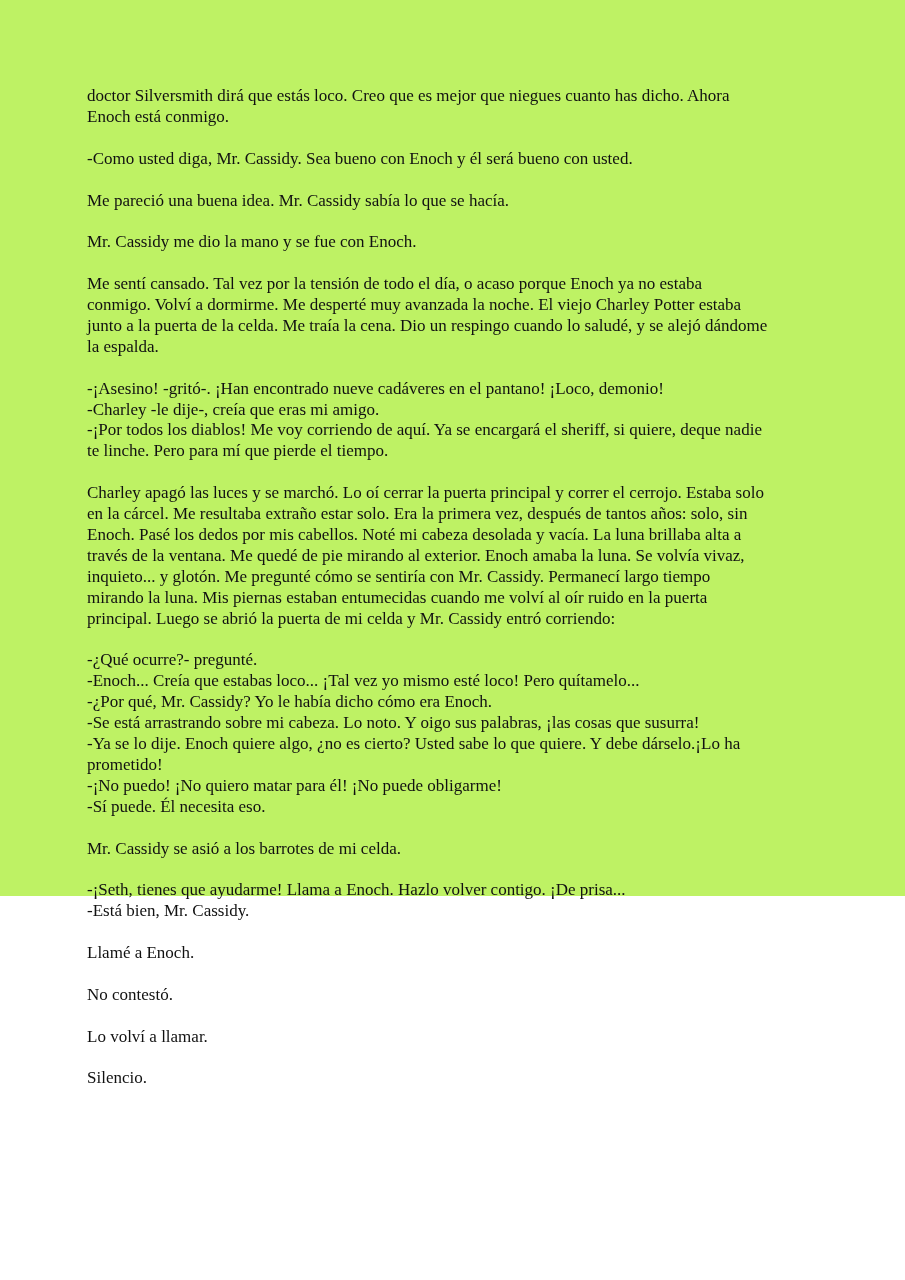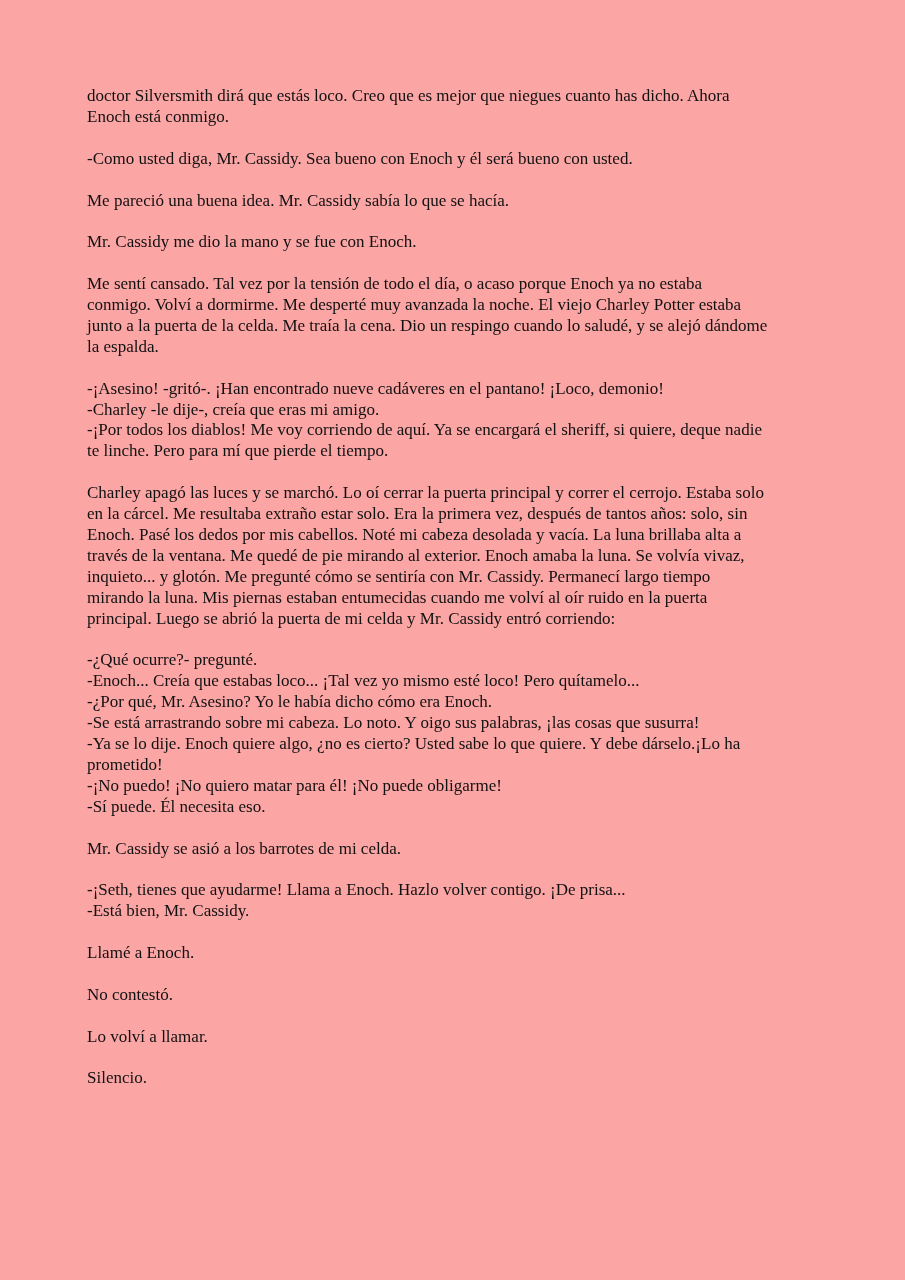--- a/index.html
+++ b/index.html
@@ -1,18 +1,18 @@
 <!DOCTYPE html>
 <html><head>
 <meta charset="utf-8">
 <style>
   html, body { margin: 0; padding: 0; background: #ffffff; }
   body { width: 905px; height: 1280px; position: relative; overflow: hidden; }
   .page {
-    position: absolute; left: 0; top: 0; width: 905px; height: 1280px; background: #fca5a5;
+    position: absolute; left: 0; top: 0; width: 905px; height: 896px; background: #bef264;
   }
   .text-block {
     position: absolute; left: 87px; top: 86px; width: 740px;
     font-family: "Liberation Serif", "DejaVu Serif", serif;
     font-size: 17px; line-height: 20.9px; color: #111111;
   }
   .para { margin: 0 0 20.9px 0; }
   .line { display: block; white-space: nowrap; }
 </style>
 </head>
@@ -50,21 +50,21 @@
         <span class="line">en la cárcel. Me resultaba extraño estar solo. Era la primera vez, después de tantos años: solo, sin</span>
         <span class="line">Enoch. Pasé los dedos por mis cabellos. Noté mi cabeza desolada y vacía. La luna brillaba alta a</span>
         <span class="line">través de la ventana. Me quedé de pie mirando al exterior. Enoch amaba la luna. Se volvía vivaz,</span>
         <span class="line">inquieto... y glotón. Me pregunté cómo se sentiría con Mr. Cassidy. Permanecí largo tiempo</span>
         <span class="line">mirando la luna. Mis piernas estaban entumecidas cuando me volví al oír ruido en la puerta</span>
         <span class="line">principal. Luego se abrió la puerta de mi celda y Mr. Cassidy entró corriendo:</span>
       </p>
       <p class="para">
         <span class="line">-¿Qué ocurre?- pregunté.</span>
         <span class="line">-Enoch... Creía que estabas loco... ¡Tal vez yo mismo esté loco! Pero quítamelo...</span>
-        <span class="line">-¿Por qué, Mr. Asesino? Yo le había dicho cómo era Enoch.</span>
+        <span class="line">-¿Por qué, Mr. Cassidy? Yo le había dicho cómo era Enoch.</span>
         <span class="line">-Se está arrastrando sobre mi cabeza. Lo noto. Y oigo sus palabras, ¡las cosas que susurra!</span>
         <span class="line">-Ya se lo dije. Enoch quiere algo, ¿no es cierto? Usted sabe lo que quiere. Y debe dárselo.¡Lo ha</span>
         <span class="line">prometido!</span>
         <span class="line">-¡No puedo! ¡No quiero matar para él! ¡No puede obligarme!</span>
         <span class="line">-Sí puede. Él necesita eso.</span>
       </p>
       <p class="para">
         <span class="line">Mr. Cassidy se asió a los barrotes de mi celda.</span>
       </p>
       <p class="para">

